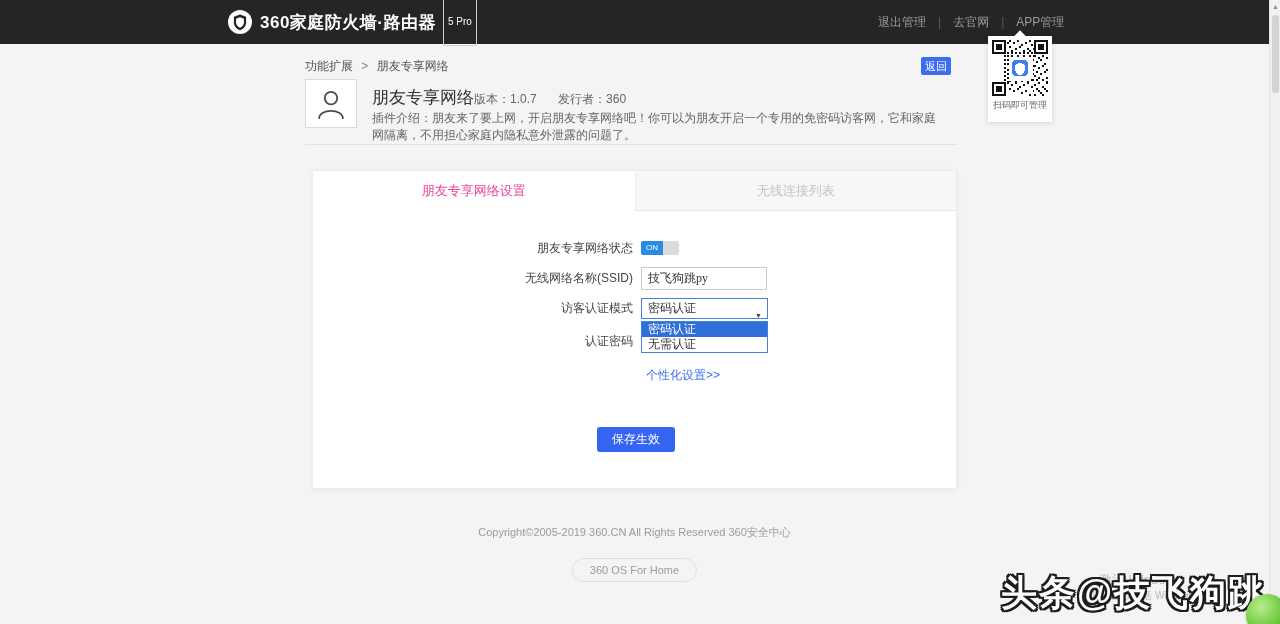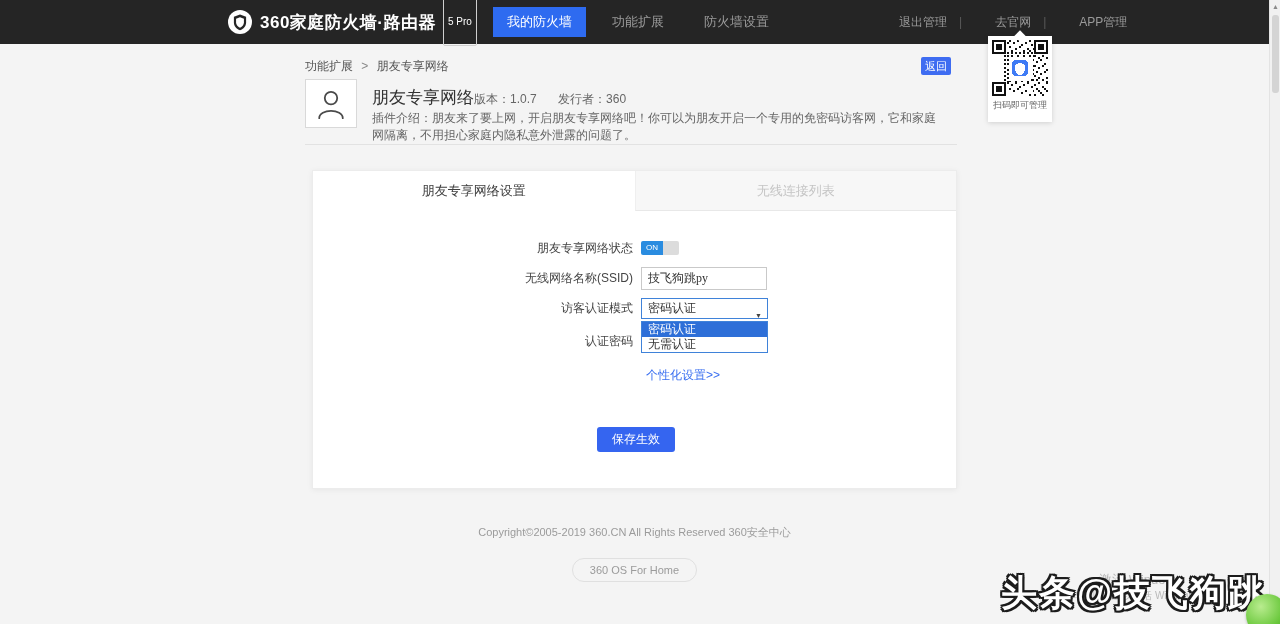--- a/index.html
+++ b/index.html
@@ -12,21 +12,21 @@
   .brand { position:absolute; left:228px; top:0; height:44px; display:flex; align-items:center; }
   .brand-shield { width:24px; height:24px; margin-right:8px; }
   .brand-text { color:#fff; font-size:17px; font-weight:700; letter-spacing:.5px; }
   .brand-badge { margin-left:7px; color:#fff; font-size:10px; border:1px solid #cfcfcf; border-radius:2px; padding:17px 4px; line-height:12px; }
   .nav-menu { position:absolute; left:493px; top:0; height:44px; display:flex; align-items:center; }
   .nav-item { height:30px; line-height:30px; padding:0 14px; font-size:13px; color:#9a9a9a; cursor:pointer; }
   .nav-item.active { background:#2e6bf0; color:#fff; }
   .nav-item + .nav-item { margin-left:12px; }
   .nav-right { position:absolute; left:878px; top:0; height:44px; display:flex; align-items:center; font-size:12px; color:#9a9a9a; }
   .nav-right .sep { color:#5a5a5a; margin:0 12px; }
-  .nav-right span[data-interactable="true"] { cursor:pointer;margin-left:21px; }
+  .nav-right span[data-interactable="true"] { cursor:pointer; }
 
   
   .qr-pop { position:absolute; left:988px; top:36px; width:64px; background:#fff; box-shadow:0 1px 5px rgba(0,0,0,.15); z-index:20; padding:4px 4px 10px; text-align:center; }
   .qr-arrow { position:absolute; left:28px; top:-4px; width:8px; height:8px; background:#fff; transform:rotate(45deg); }
   .qr-code { width:56px; height:56px; display:block; }
   .qr-caption { font-size:9px; color:#666; margin-top:3px; white-space:nowrap; }
 
   
   .breadcrumb { position:absolute; left:305px; top:58px; font-size:12px; color:#555; }
   .breadcrumb .crumb-parent { cursor:pointer; }
@@ -36,21 +36,21 @@
   .plugin-title { position:absolute; left:372px; top:86px; font-size:17px; color:#333; }
   .plugin-meta { position:absolute; left:474px; top:91px; font-size:12px; color:#666; }
   .plugin-meta span { margin-right:18px; }
   .plugin-desc { position:absolute; left:372px; top:110px; width:575px; font-size:12px; color:#666; }
   .divider { position:absolute; left:305px; top:144px; width:652px; height:1px; background:#e2e2e2; }
 
   
   .card { position:absolute; left:312px; top:170px; width:645px; height:319px; background:#fff; border:1px solid #ececec; box-shadow:0 1px 6px rgba(0,0,0,.06); }
   .tabs { position:absolute; left:0; top:0; width:100%; height:40px; display:flex; }
   .tab { width:50%; height:40px; line-height:40px; text-align:center; font-size:13px; cursor:pointer; }
-  .tab.active { background:#fff; color:#404040; }
+  .tab.active { background:#fff; color:#ec4899; }
   .tab.inactive { background:#f7f7f7; color:#c5c5c5; border-bottom:1px solid #e8e8e8; border-left:1px solid #efefef; }
 
   .form-label { position:absolute; left:108px; width:212px; text-align:right; font-size:12px; color:#444; }
   .toggle { position:absolute; left:328px; top:70px; width:38px; height:14px; border-radius:2px; overflow:hidden; display:flex; cursor:pointer; }
   .toggle-on { width:22px; height:14px; background:#2a8ce0; color:#fff; font-size:8px; line-height:14px; text-align:center; }
   .toggle-off { width:16px; height:14px; background:#dcdcdc; }
   .text-input { position:absolute; left:328px; width:126px; height:23px; border:1px solid #c9c9c9; font-size:12px; color:#333; padding:0 6px; font-family:Liberation Serif, serif; background:#fff; }
   .select-box { position:absolute; left:328px; top:127px; width:127px; height:21px; border:1px solid #3f82d9; background:#fff; font-size:12px; color:#333; line-height:19px; padding:0 6px; cursor:pointer; }
   .select-arrow { position:absolute; right:5px; top:7px; font-size:7px; color:#444; }
   .dropdown { position:absolute; left:328px; top:150px; width:127px; background:#fff; border:1px solid #3f82d9; z-index:6; }
@@ -85,25 +85,20 @@
 
   <div class="navbar" data-interactable="false">
     <div class="brand" data-interactable="false">
       <svg class="brand-shield" data-interactable="false" viewBox="0 0 22 22">
         <circle cx="11" cy="11" r="11" fill="#ffffff"></circle>
         <path d="M11 4.2 L16.6 6.3 V11.2 C16.6 15 14.3 17.3 11 18.6 C7.7 17.3 5.4 15 5.4 11.2 V6.3 Z" fill="#252525"></path>
         <path d="M11 6.6 L14.6 8 V11.3 C14.6 13.7 13.2 15.2 11 16.2 C8.8 15.2 7.4 13.7 7.4 11.3 V8 Z" fill="#ffffff"></path>
       </svg>
       <span class="brand-text" data-interactable="false">360家庭防火墙·路由器</span>
       <span class="brand-badge" data-interactable="false">5 Pro</span>
-    </div>
-    <div class="nav-menu" data-interactable="false">
-      <div class="nav-item active" data-interactable="true">我的防火墙</div>
-      <div class="nav-item" data-interactable="true">功能扩展</div>
-      <div class="nav-item" data-interactable="true">防火墙设置</div>
     </div>
     <div class="nav-right" data-interactable="false">
       <span data-interactable="true">退出管理</span>
       <span class="sep" data-interactable="false">|</span>
       <span data-interactable="true">去官网</span>
       <span class="sep" data-interactable="false">|</span>
       <span data-interactable="true">APP管理</span>
     </div>
   </div>
 

